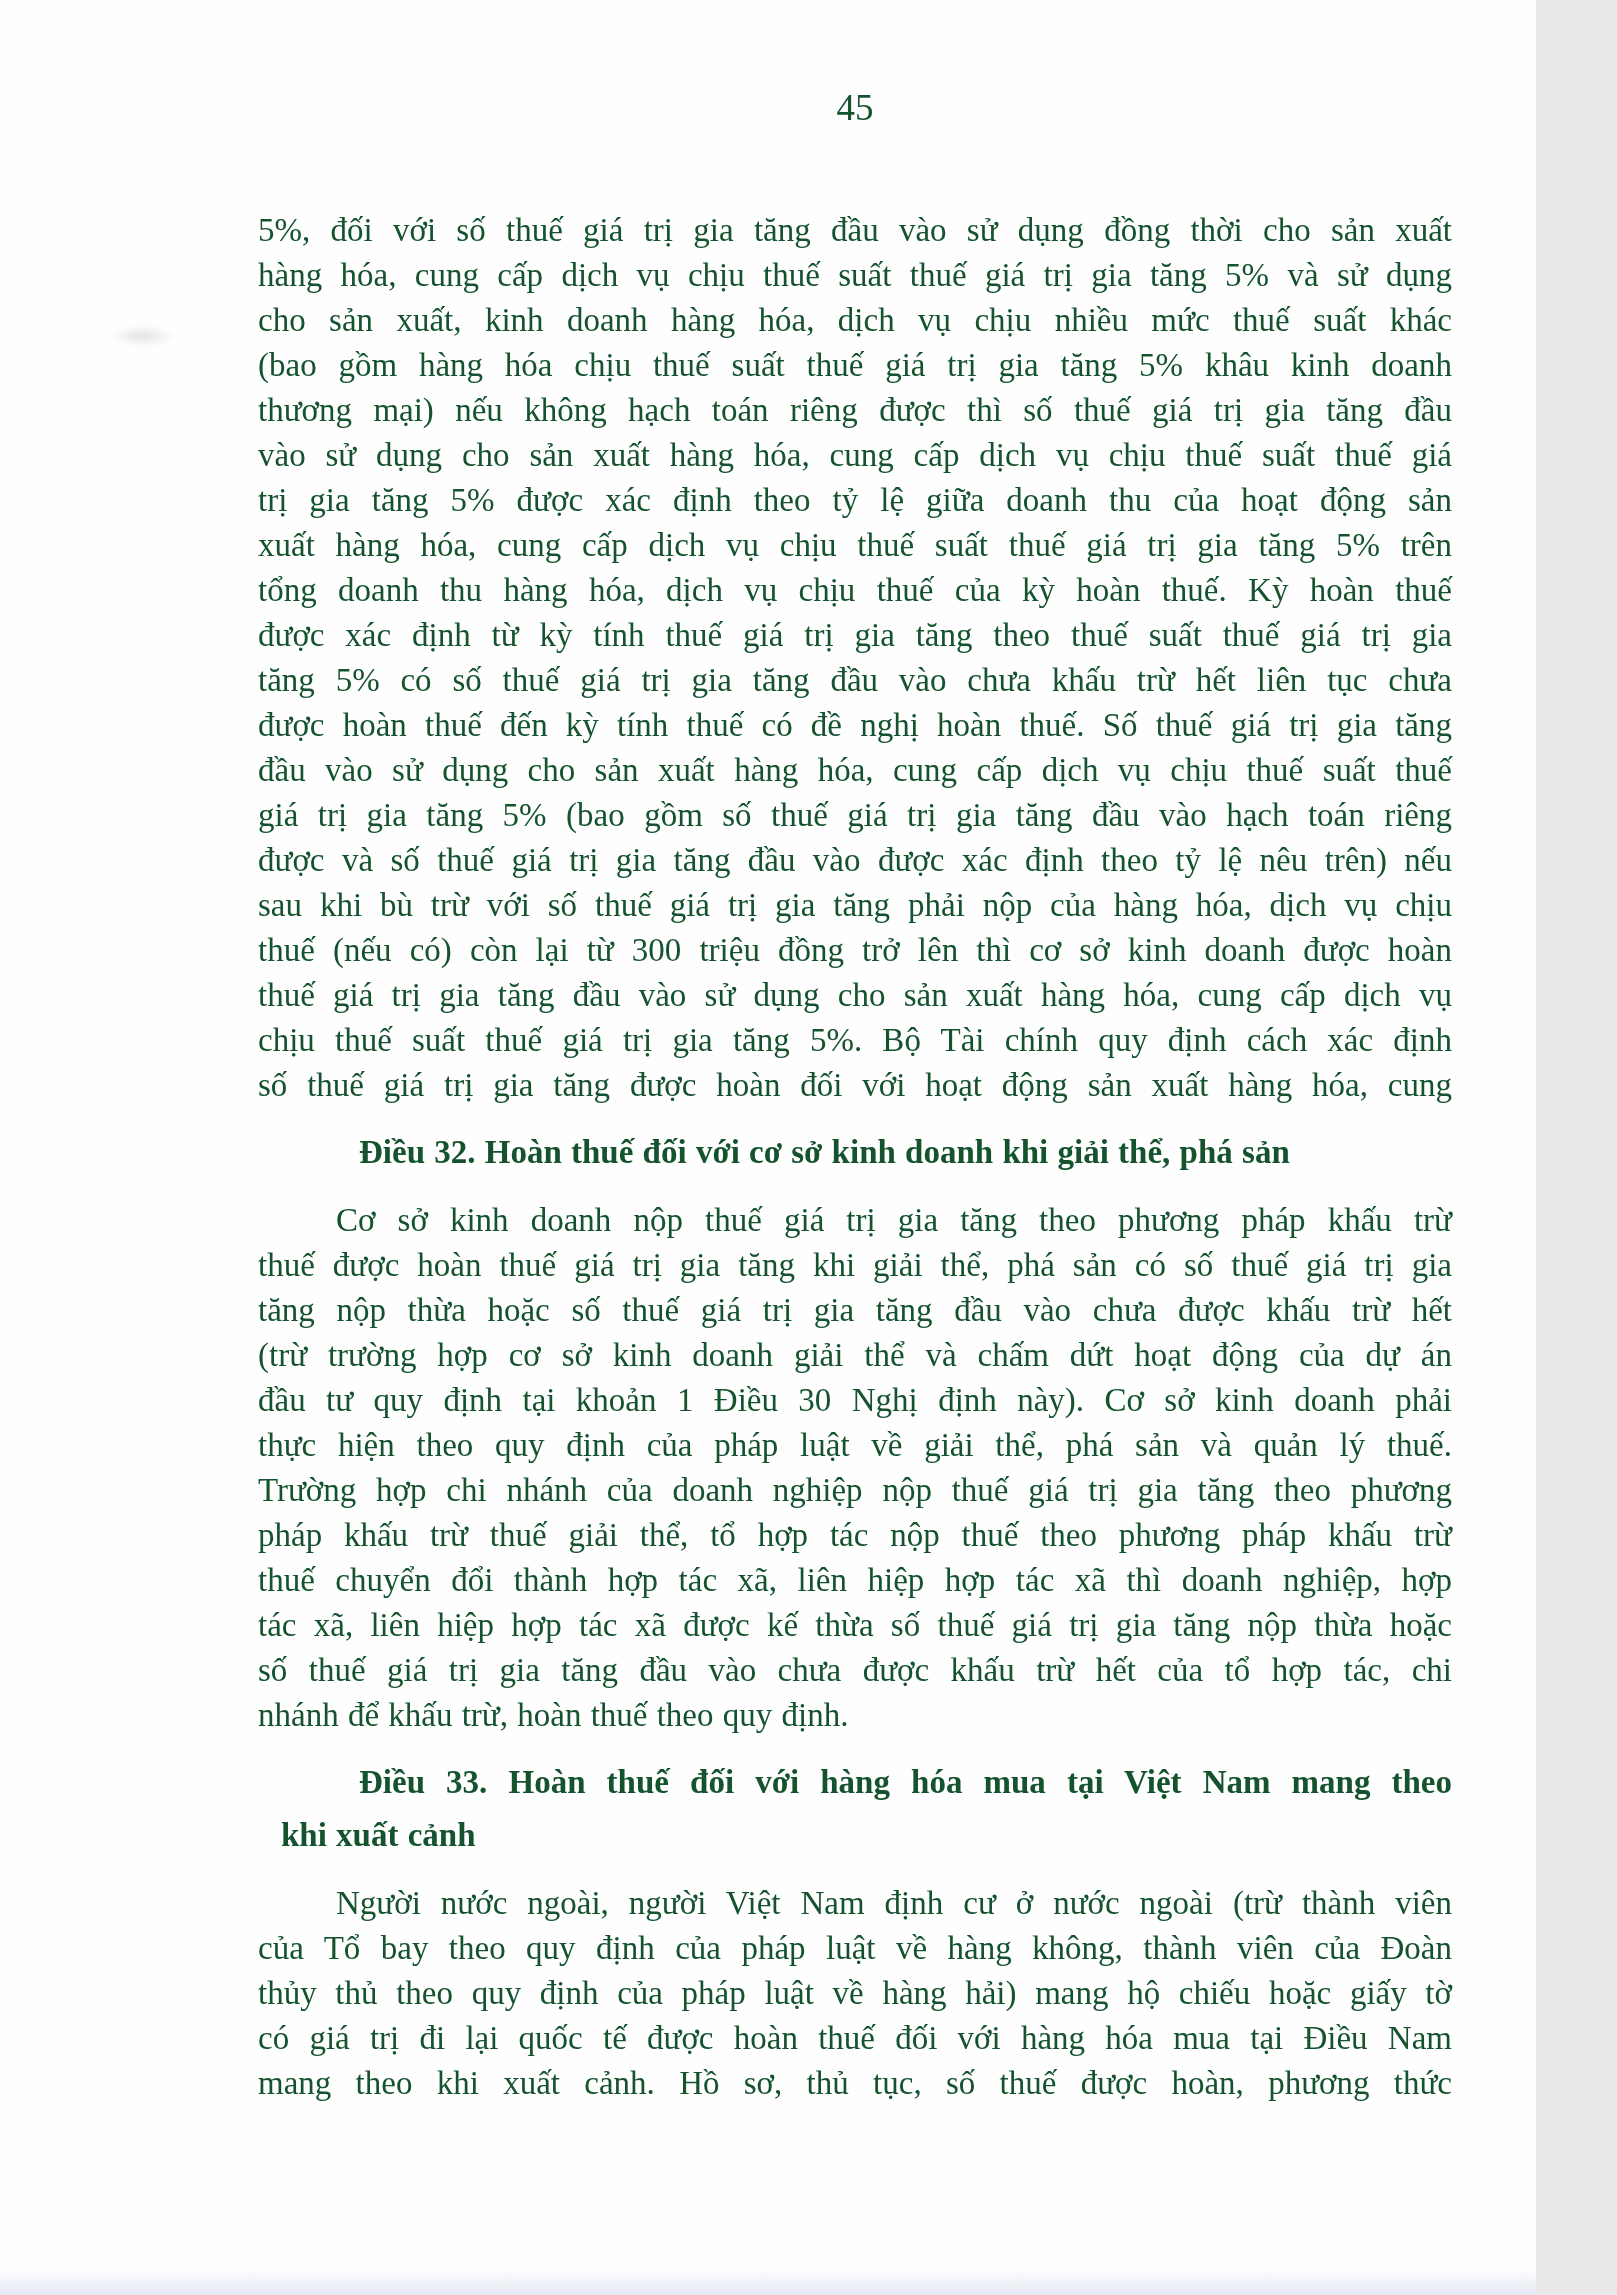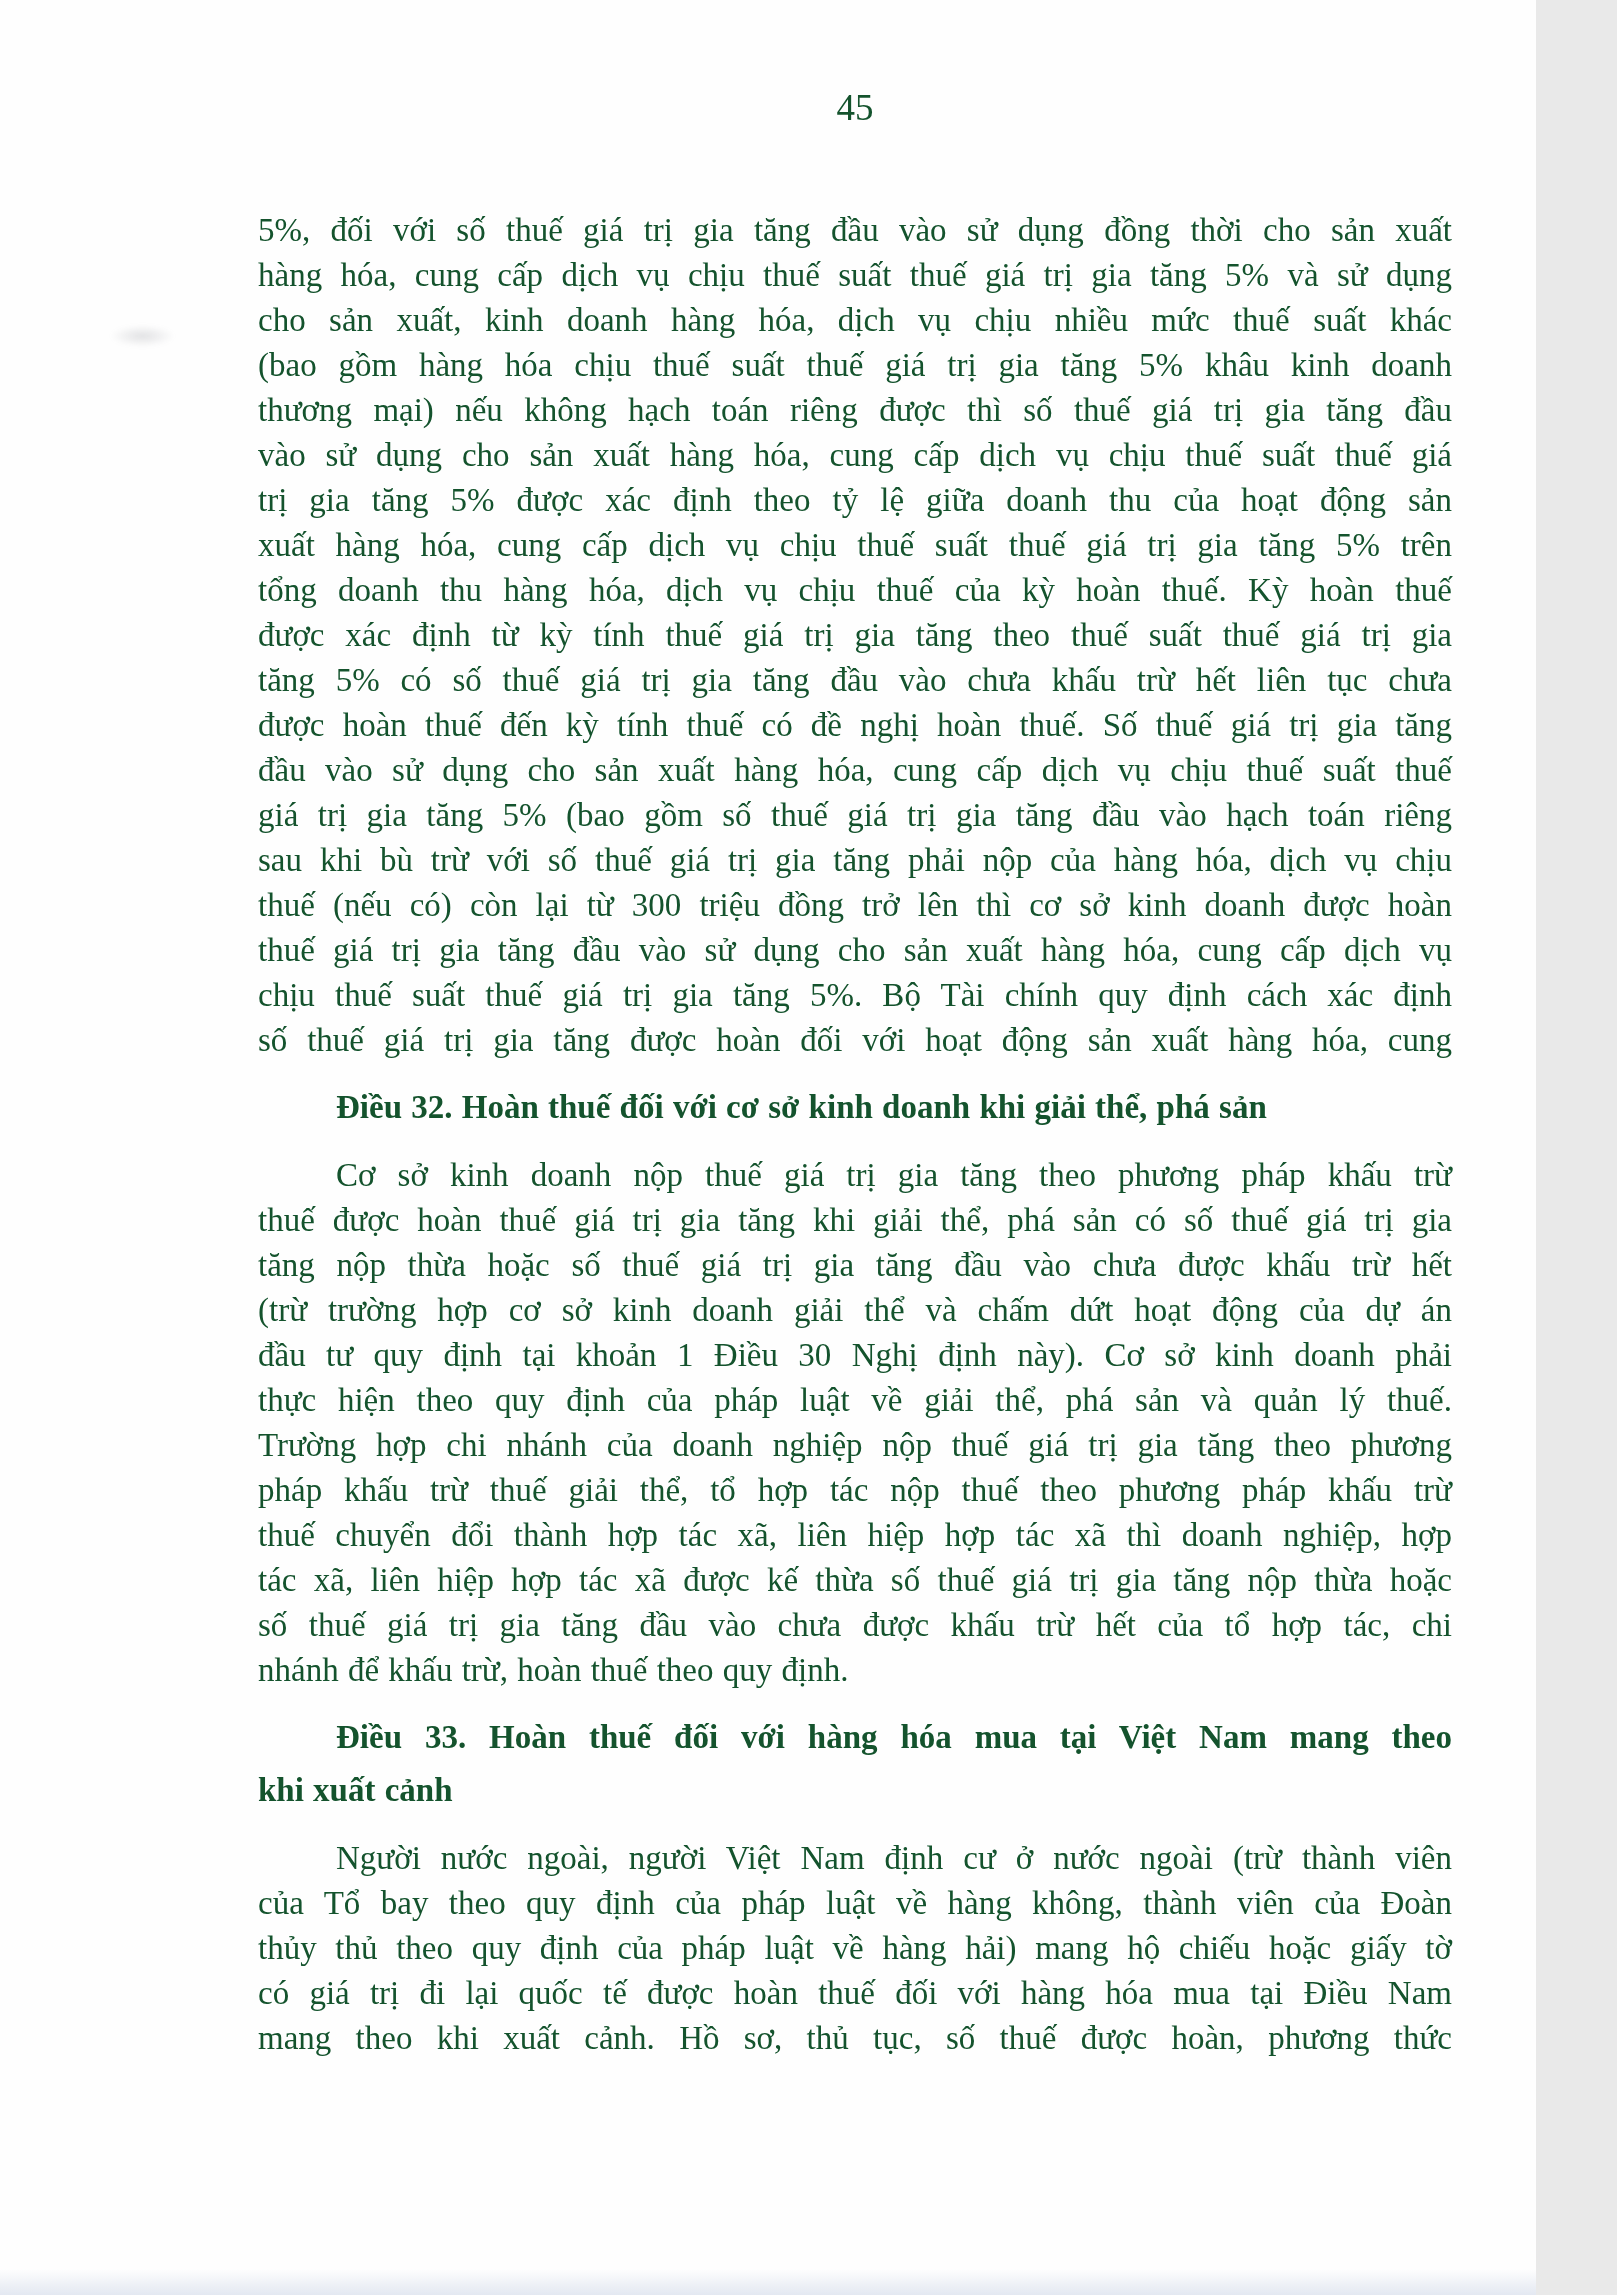--- a/index.html
+++ b/index.html
@@ -22,21 +22,21 @@
     line-height: 43px;
   }
   .text-block {
     position: absolute;
     top: 208px;
     left: 258px;
     width: 1194px;
   }
   .block { margin: 0; }
   .block.paragraph { margin-top: 19.6px; }
-  .block.heading { margin-top: 17.6px; }
+  .block.heading { margin-top: 17.6px; margin-left: 23px; }
   .block:first-child { margin-top: 0; }
   .line {
     font-size: 33px;
     line-height: 45px;
     text-align: justify;
     text-align-last: justify;
     word-spacing: 1px;
   }
   .heading .line {
     font-weight: bold;
@@ -77,20 +77,21 @@
         <div class="line">thương mại) nếu không hạch toán riêng được thì số thuế giá trị gia tăng đầu</div>
         <div class="line">vào sử dụng cho sản xuất hàng hóa, cung cấp dịch vụ chịu thuế suất thuế giá</div>
         <div class="line">trị gia tăng 5% được xác định theo tỷ lệ giữa doanh thu của hoạt động sản</div>
         <div class="line">xuất hàng hóa, cung cấp dịch vụ chịu thuế suất thuế giá trị gia tăng 5% trên</div>
         <div class="line">tổng doanh thu hàng hóa, dịch vụ chịu thuế của kỳ hoàn thuế. Kỳ hoàn thuế</div>
         <div class="line">được xác định từ kỳ tính thuế giá trị gia tăng theo thuế suất thuế giá trị gia</div>
         <div class="line">tăng 5% có số thuế giá trị gia tăng đầu vào chưa khấu trừ hết liên tục chưa</div>
         <div class="line">được hoàn thuế đến kỳ tính thuế có đề nghị hoàn thuế. Số thuế giá trị gia tăng</div>
         <div class="line">đầu vào sử dụng cho sản xuất hàng hóa, cung cấp dịch vụ chịu thuế suất thuế</div>
         <div class="line">giá trị gia tăng 5% (bao gồm số thuế giá trị gia tăng đầu vào hạch toán riêng</div>
+        <div class="line">được và số thuế giá trị gia tăng đầu vào được xác định theo tỷ lệ nêu trên) nếu</div>
         <div class="line">sau khi bù trừ với số thuế giá trị gia tăng phải nộp của hàng hóa, dịch vụ chịu</div>
         <div class="line">thuế (nếu có) còn lại từ 300 triệu đồng trở lên thì cơ sở kinh doanh được hoàn</div>
         <div class="line">thuế giá trị gia tăng đầu vào sử dụng cho sản xuất hàng hóa, cung cấp dịch vụ</div>
         <div class="line">chịu thuế suất thuế giá trị gia tăng 5%. Bộ Tài chính quy định cách xác định</div>
         <div class="line">số thuế giá trị gia tăng được hoàn đối với hoạt động sản xuất hàng hóa, cung</div>
       </div>
       <div class="block heading">
         <div class="line first-indent last">Điều 32. Hoàn thuế đối với cơ sở kinh doanh khi giải thể, phá sản</div>
       </div>
       <div class="block paragraph">

